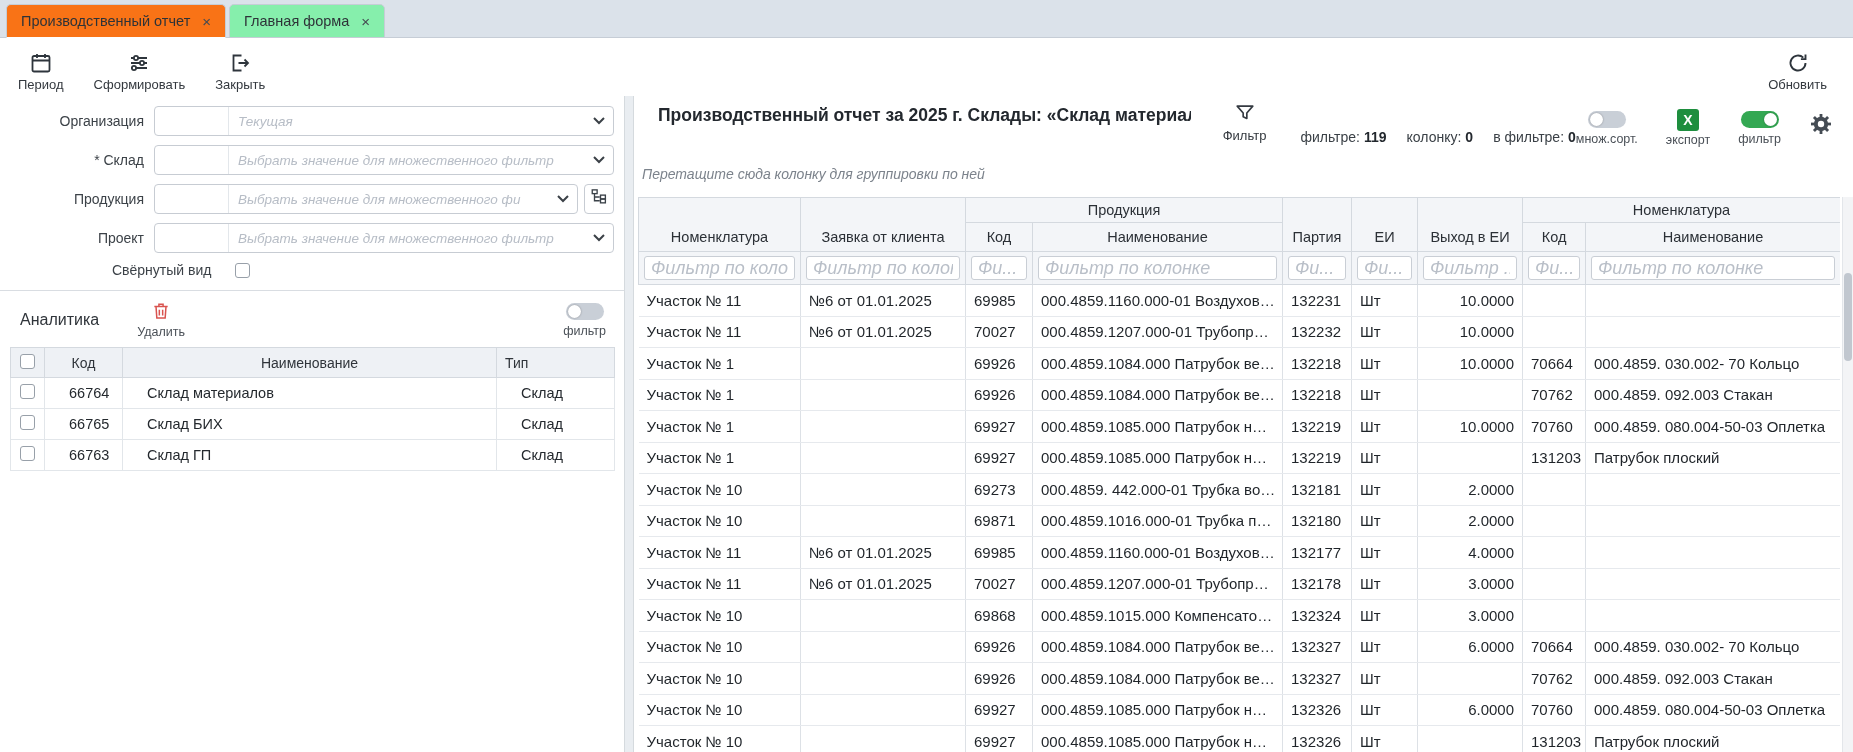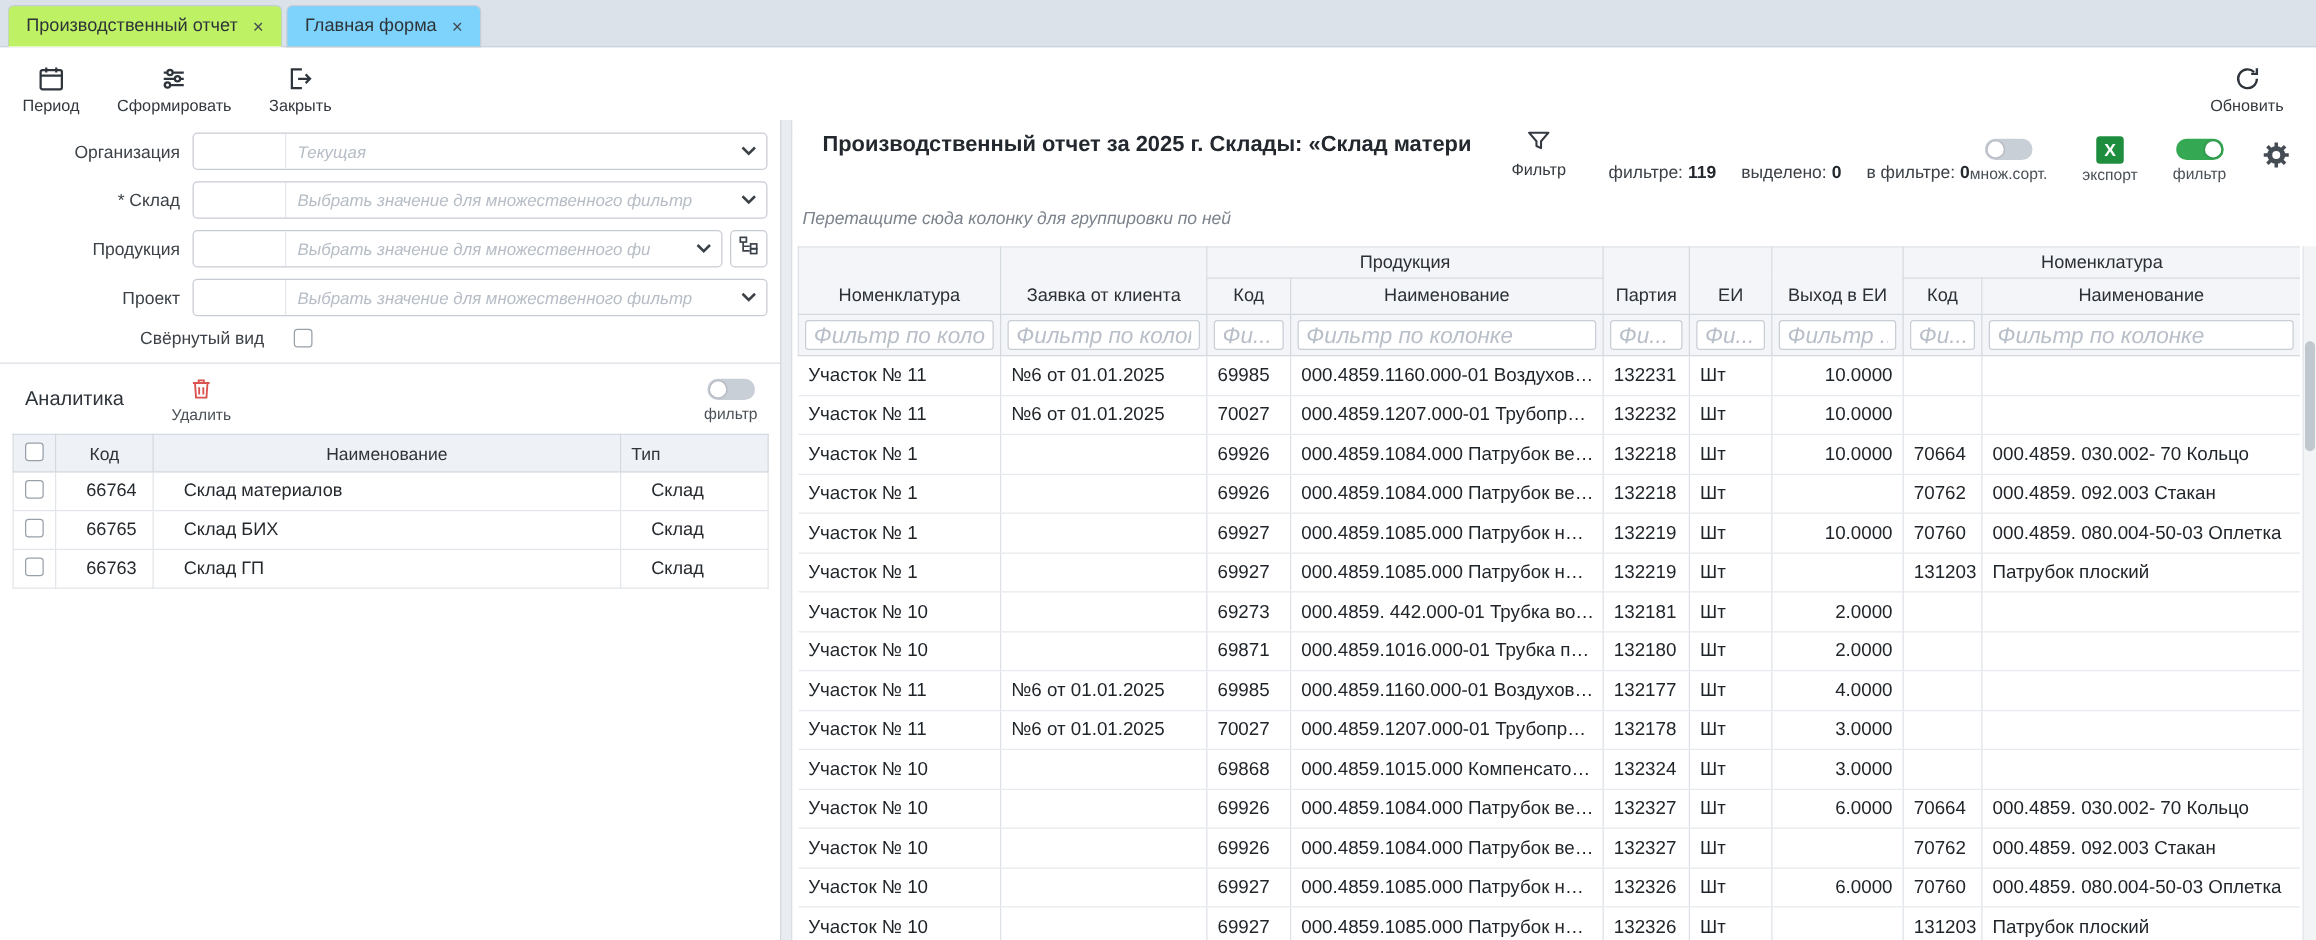--- a/index.html
+++ b/index.html
@@ -6,22 +6,22 @@
   html, body { width: 1853px; height: 752px; }
   body { font-family: "Liberation Sans", sans-serif; background: #fff; overflow: hidden; color: #23282e; }
   .app { position: relative; width: 1853px; height: 752px; background: #fff; }
 
   
   .tabbar { position: absolute; top: 0; left: 0; right: 0; height: 38px; background: #dbe2ea;
             border-bottom: 1px solid #c6cdd6; display: flex; align-items: flex-end; padding-left: 6px; }
   .tab { position: relative; z-index: 1; height: 34px; display: flex; align-items: center; gap: 12px;
          padding: 0 14px; font-size: 14.5px; color: #2e3338; border: 1px solid #c6cdd6;
          border-radius: 5px 5px 0 0; margin-right: 3px; margin-bottom: -1px; cursor: default; }
-  .tab.active { background: #bef264; border-bottom-color: #fff; }
-  .tab.inactive { background: #7dd3fc; }
+  .tab.active { background: #f97316; border-bottom-color: #fff; }
+  .tab.inactive { background: #86efac; }
   .tab .close { font-size: 15px; color: #454b52; line-height: 1; }
 
   
   .toolbar { position: absolute; top: 38px; left: 0; right: 0; height: 68px; background: #fff;
              border-bottom: 1px solid #d8dce1; display: flex; align-items: center; padding: 0 18px; }
   .tool-btn { display: flex; flex-direction: column; align-items: center; gap: 2px; margin-right: 30px;
               font-size: 13px; color: #33383e; cursor: default; }
   .tool-btn svg { display: block; }
   .toolbar .spacer { flex: 1; }
   .toolbar .right { margin-right: 8px; }
@@ -306,21 +306,21 @@
       <div class="filter-btn">
         <span>
           <svg width="22" height="22" viewBox="0 0 24 24" fill="none" stroke="#343a41" stroke-width="1.8" stroke-linejoin="round">
             <path d="M3.5 4.5h17l-6.5 7.5v6l-4-1.8v-4.2L3.5 4.5z"></path>
           </svg>
         </span>
         <span>Фильтр</span>
       </div>
       <div class="stats">
         <span><span>фильтре:</span><span class="value">119</span></span>
-        <span><span>выделено:</span><span class="value">0</span></span>
+        <span><span>колонку:</span><span class="value">0</span></span>
         <span><span>в фильтре:</span><span class="value">0</span></span>
       </div>
       <div class="spacer"></div>
       <div class="toggle-v">
         <span class="toggle">
             <span class="knob"></span>
           </span>
         <span>множ.сорт.</span>
       </div>
       <div class="excel-v">

